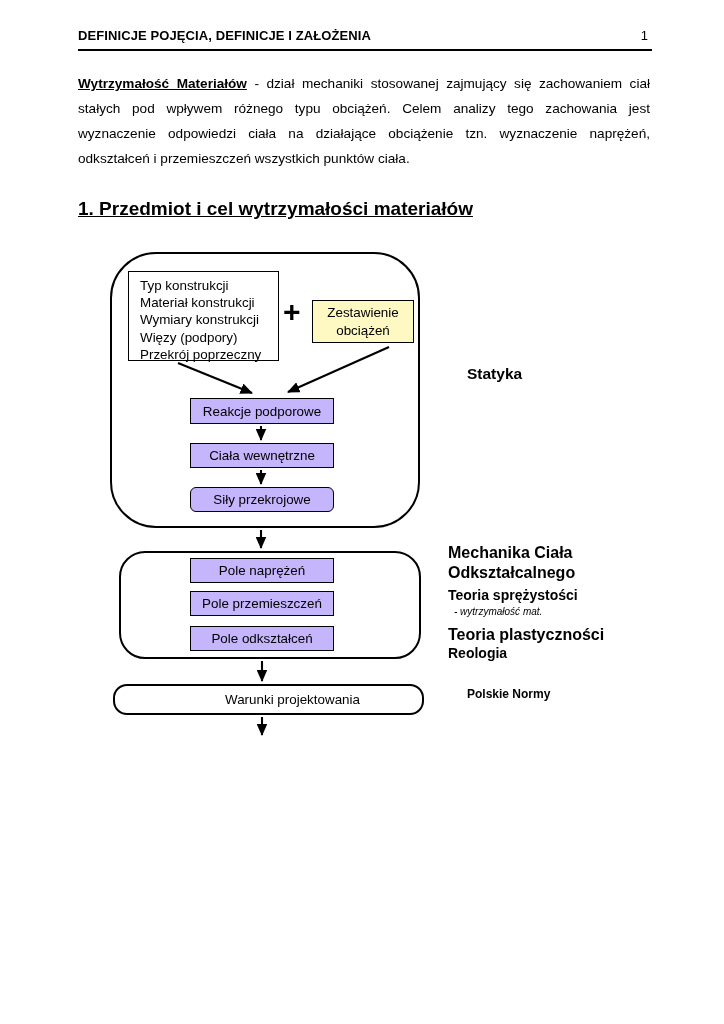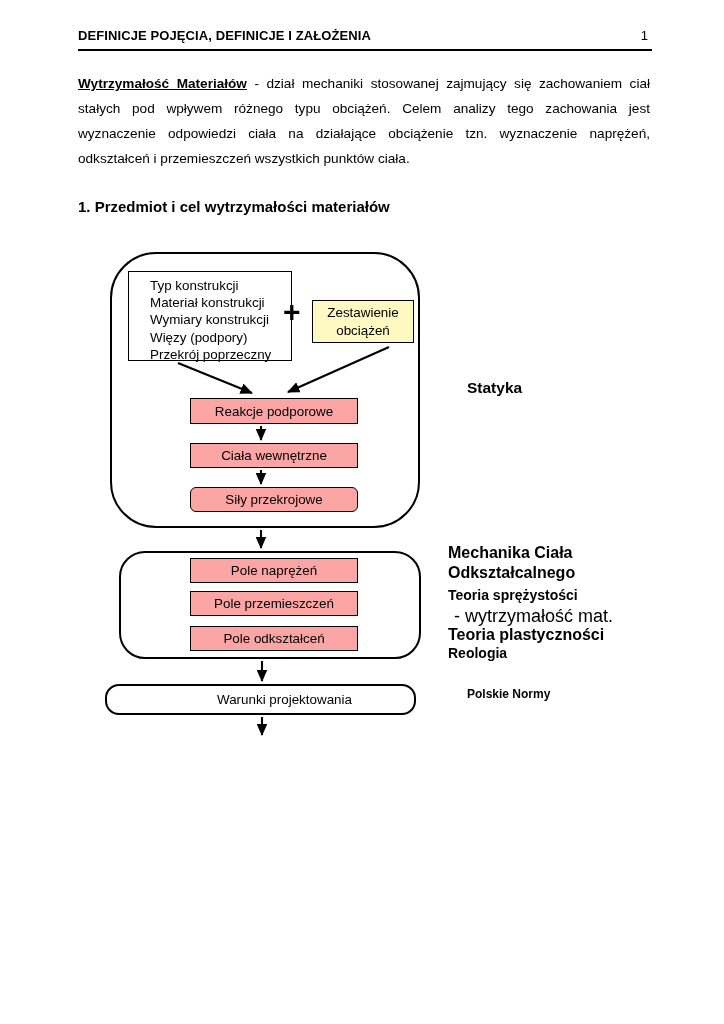--- a/index.html
+++ b/index.html
@@ -37,37 +37,38 @@
     font-size: 13.6px;
     line-height: 25px;
     text-align: justify;
   }
   .intro .lead { font-weight: bold; text-decoration: underline; }
 
   
   .section-heading {
     position: absolute;
     left: 78px; top: 198px;
-    font-size: 15px;
+    font-size: 19px;
     font-weight: bold;
+    text-decoration: underline;
   }
 
   
   .group { position: absolute; border: 2px solid #000; background: #fff; }
   .group-1 { left: 110px; top: 252px; width: 310px; height: 276px; border-radius: 46px; }
   .group-2 { left: 119px; top: 551px; width: 302px; height: 108px; border-radius: 26px; }
 
   
   .inputs-box {
     position: absolute;
     left: 128px; top: 271px;
-    width: 164px; height: 90px;
+    width: 151px; height: 90px;
     border: 1.4px solid #000;
     background: #fff;
-    padding: 5px 0 0 21px;
+    padding: 5px 0 0 11px;
     font-size: 13.4px;
     line-height: 17.2px;
     white-space: nowrap;
   }
   .plus {
     position: absolute;
     left: 283px; top: 297px;
     font-size: 30px;
     font-weight: bold;
     line-height: 30px;
@@ -80,55 +81,55 @@
     background: #fef9c3;
     display: flex; flex-direction: column;
     align-items: center; justify-content: center;
     font-size: 13.4px;
     line-height: 17.5px;
     text-align: center;
   }
   .fbox {
     position: absolute;
     left: 190px;
-    width: 168px; height: 26px;
+    width: 144px; height: 26px;
     border: 1.4px solid #000;
-    background: #fca5a5;
+    background: #c4b5fd;
     display: flex; align-items: center; justify-content: center;
     font-size: 13.4px;
     white-space: nowrap;
   }
   .fbox-reactions { top: 398px; }
   .fbox-internal  { top: 443px; height: 25px; }
   .fbox-section   { top: 487px; height: 25px; border-radius: 6px; }
   .fbox-stress    { top: 558px; height: 25px; }
   .fbox-displ     { top: 591px; height: 25px; }
   .fbox-strain    { top: 626px; height: 25px; }
 
   .pill {
     position: absolute;
-    left: 105px;
+    left: 113px;
     width: 311px; height: 31px;
     border: 2px solid #000;
     border-radius: 14px;
     background: #fff;
     display: flex; align-items: center; justify-content: center;
     font-size: 13.4px;
     white-space: nowrap;
     padding-left: 48px;
   }
   .pill-design { top: 684px; }
   .pill-dims   { top: 738px; }
 
   
   .lbl { position: absolute; font-weight: bold; white-space: nowrap; }
-  .lbl-statyka { left: 467px; top: 379px; font-size: 15.5px; text-align: center; }
+  .lbl-statyka { left: 467px; top: 365px; font-size: 15.5px; text-align: center; }
   .lbl-mech    { left: 448px; top: 543px; font-size: 16px; line-height: 19.5px; }
   .lbl-elastic { left: 448px; top: 587px; font-size: 14px; }
-  .lbl-strength{ left: 454px; top: 606px; font-size: 18px; font-weight: normal; }
+  .lbl-strength{ left: 454px; top: 606px; font-size: 10px; font-weight: normal; font-style: italic; }
   .lbl-plastic { left: 448px; top: 626px; font-size: 16px; }
   .lbl-rheo    { left: 448px; top: 645px; font-size: 14px; }
   .lbl-norms   { left: 467px; top: 687px; font-size: 12px; }
 
   
   .arrows {
     position: absolute;
     left: 0; top: 0;
     width: 724px; height: 1024px;
     pointer-events: none;

